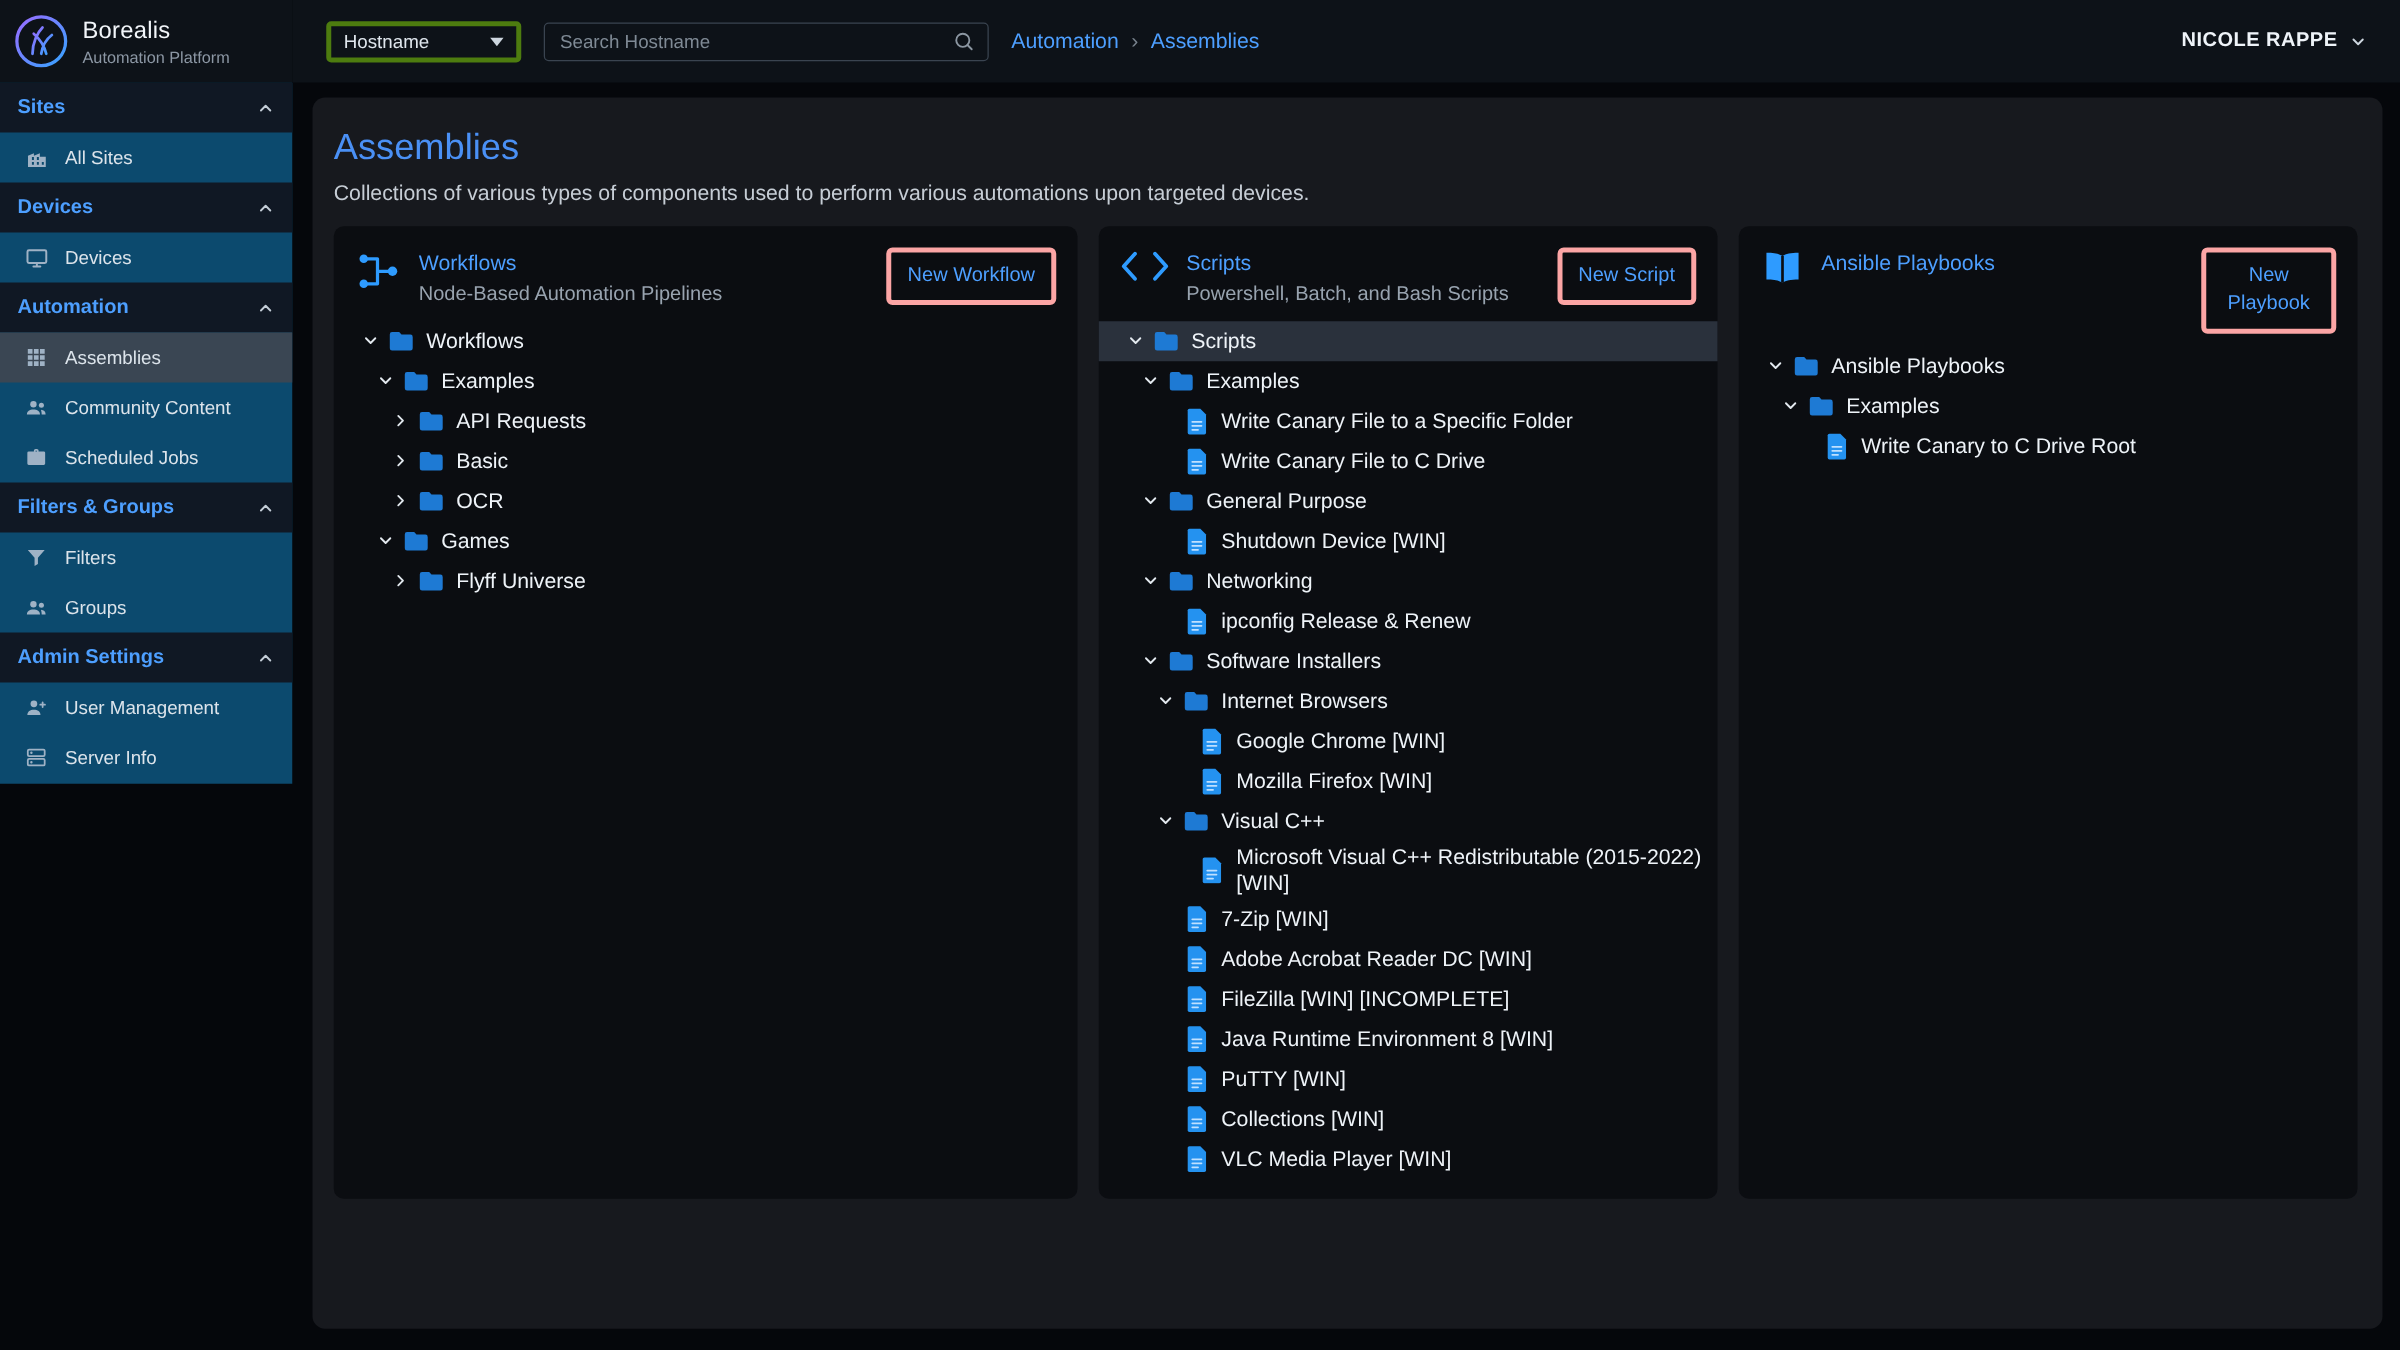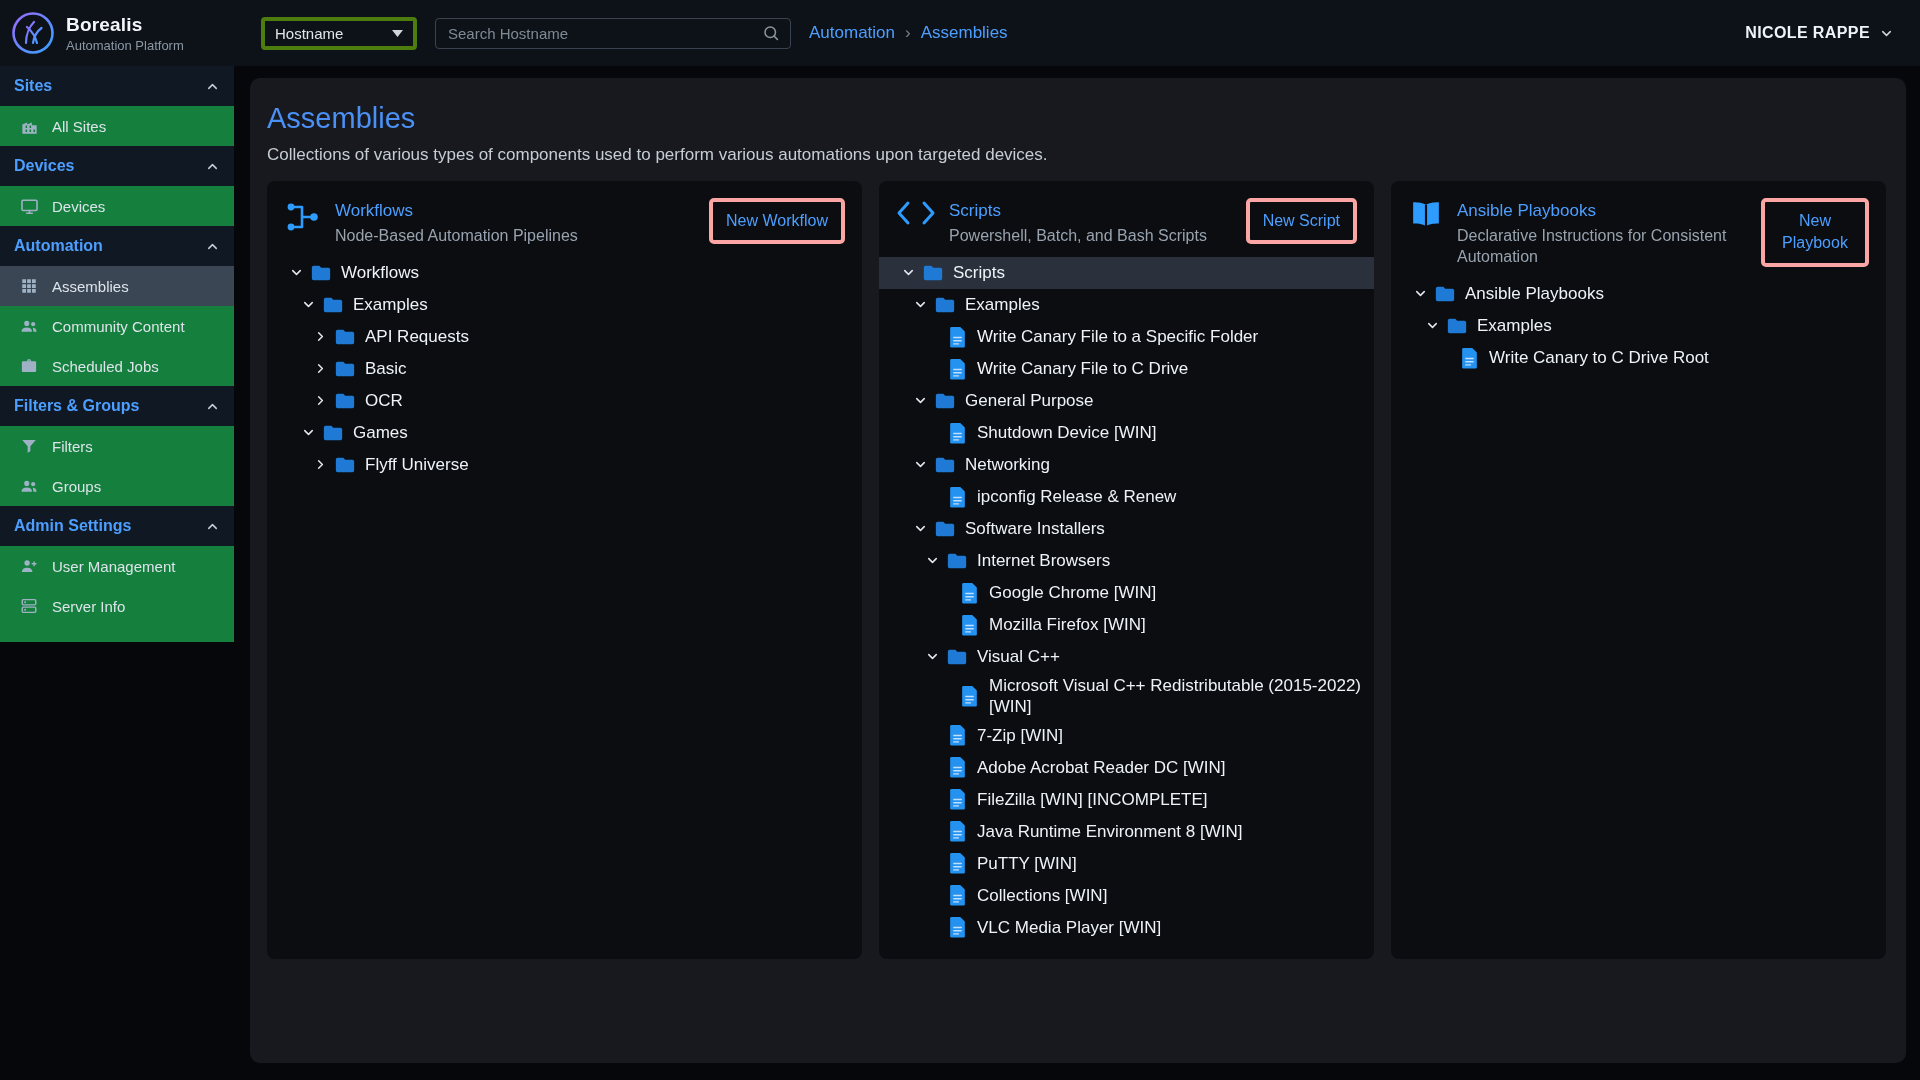--- a/index.html
+++ b/index.html
@@ -4,42 +4,42 @@
 <style>
   *{box-sizing:border-box}
   html,body{margin:0;padding:0}
   body{width:1920px;height:1080px;background:#05070b;color:#e6edf3;
        font-family:"Liberation Sans",sans-serif;overflow:hidden}
   .app{display:grid;grid-template-columns:234px 1fr;grid-template-rows:66px 1fr;
        grid-template-areas:"brand topbar" "sidebar content";width:1920px;height:1080px}
 
   
   .brand{grid-area:brand;background:#0d1218;display:flex;align-items:center;gap:10px;padding:0 10px}
-  .brand-name{font-size:19px;font-weight:bold;letter-spacing:.2px;color:#f2f6fa}
+  .brand-name{font-size:19px;font-weight:normal;letter-spacing:.2px;color:#f2f6fa}
   .brand-sub{font-size:13px;color:#8c97a4;margin-top:2px}
 
   
   .topbar{grid-area:topbar;background:#0d1218;display:flex;align-items:center;gap:18px;padding:0 26px 0 27px}
   .hostname-select{width:156px;height:33px;border:4px solid #4d7c0f;border-radius:4px;background:#0d1218;
        display:flex;align-items:center;justify-content:space-between;padding:0 10px;font-size:15px;color:#dfe6ed;cursor:pointer}
   .hostname-select .ic{color:#cdd6df}
   .search-box{width:356px;height:31px;border:1px solid #3a4450;border-radius:4px;display:flex;align-items:center;
        padding:0 10px;color:#8b96a1;background:#0d1218}
   .search-box input{flex:1;background:transparent;border:none;outline:none;color:#e6edf3;font-size:15px;font-family:Liberation Sans, sans-serif}
   .search-box input::placeholder{color:#7f8a95}
   .breadcrumb{display:flex;align-items:center;gap:10px;font-size:17px}
   .crumb{color:#4d9fff;text-decoration:none;cursor:pointer}
   .sep{color:#78828d}
   .user-menu{margin-left:auto;display:flex;align-items:center;gap:9px;font-size:16px;font-weight:700;
        letter-spacing:.4px;color:#eef3f8;cursor:pointer}
   .user-menu .ic{color:#cdd6df}
 
   
   .sidebar{grid-area:sidebar;background:transparent;overflow:hidden}
-  #sidebar-nav{background:#15803d;padding-bottom:16px}
+  #sidebar-nav{background:#0c4a6e;padding-bottom:1px}
   .sec-header{height:40px;display:flex;align-items:center;justify-content:space-between;padding:0 14px;
        background:#101824;color:#4d9fff;font-size:16px;font-weight:700;cursor:pointer}
   .sec-chev{color:#c3cdd7}
   .side-item{height:40px;display:flex;align-items:center;gap:13px;padding:0 12px 0 19px;
        font-size:15px;color:#dce4eb;cursor:pointer}
   .side-item .side-ic{color:#9fb2c5;width:20px;display:flex;justify-content:center}
   .side-item.selected{background:#3a4653}
 
   
   .content{grid-area:content;padding:12px 14px 0 16px}
@@ -621,21 +621,20 @@
           <section class="card" data-name="card-playbooks">
             <div class="card-head" data-name="card-header">
               <span class="ic card-ic" data-name="book-icon">
                 <svg width="36" height="30" viewBox="0 0 32 28" fill="#2e9bff">
                   <path d="M16 4.5C13.5 2.8 10 2 4 2v20c6 0 9.5.8 12 2.5 2.5-1.7 6-2.5 12-2.5V2c-6 0-9.5.8-12 2.5z"></path>
                   <path d="M16 4.5v20" stroke="#0b0d11" stroke-width="2"></path>
                 </svg>
               </span>
               <div class="card-titles" data-name="card-titles">
                 <div class="card-title" data-name="card-title">Ansible Playbooks</div>
-                <div class="card-sub" data-name="card-subtitle">Declarative Instructions for Consistent Automation</div>
               </div>
               <button class="btn" data-name="playbooks-new-button">New Playbook</button>
             </div>
             <div class="tree" data-name="playbooks-tree">
               <div class="tree-row" style="padding-left:17px" data-name="tree-item-ansible-playbooks">
                 <span class="ic chev" data-name="chevron-down-icon">
                   <svg width="15" height="15" viewBox="0 0 24 24" fill="none" stroke="currentColor" stroke-width="2.4" stroke-linecap="round" stroke-linejoin="round">
                     <path d="M6 9l6 6 6-6"></path>
                   </svg>
                 </span>

